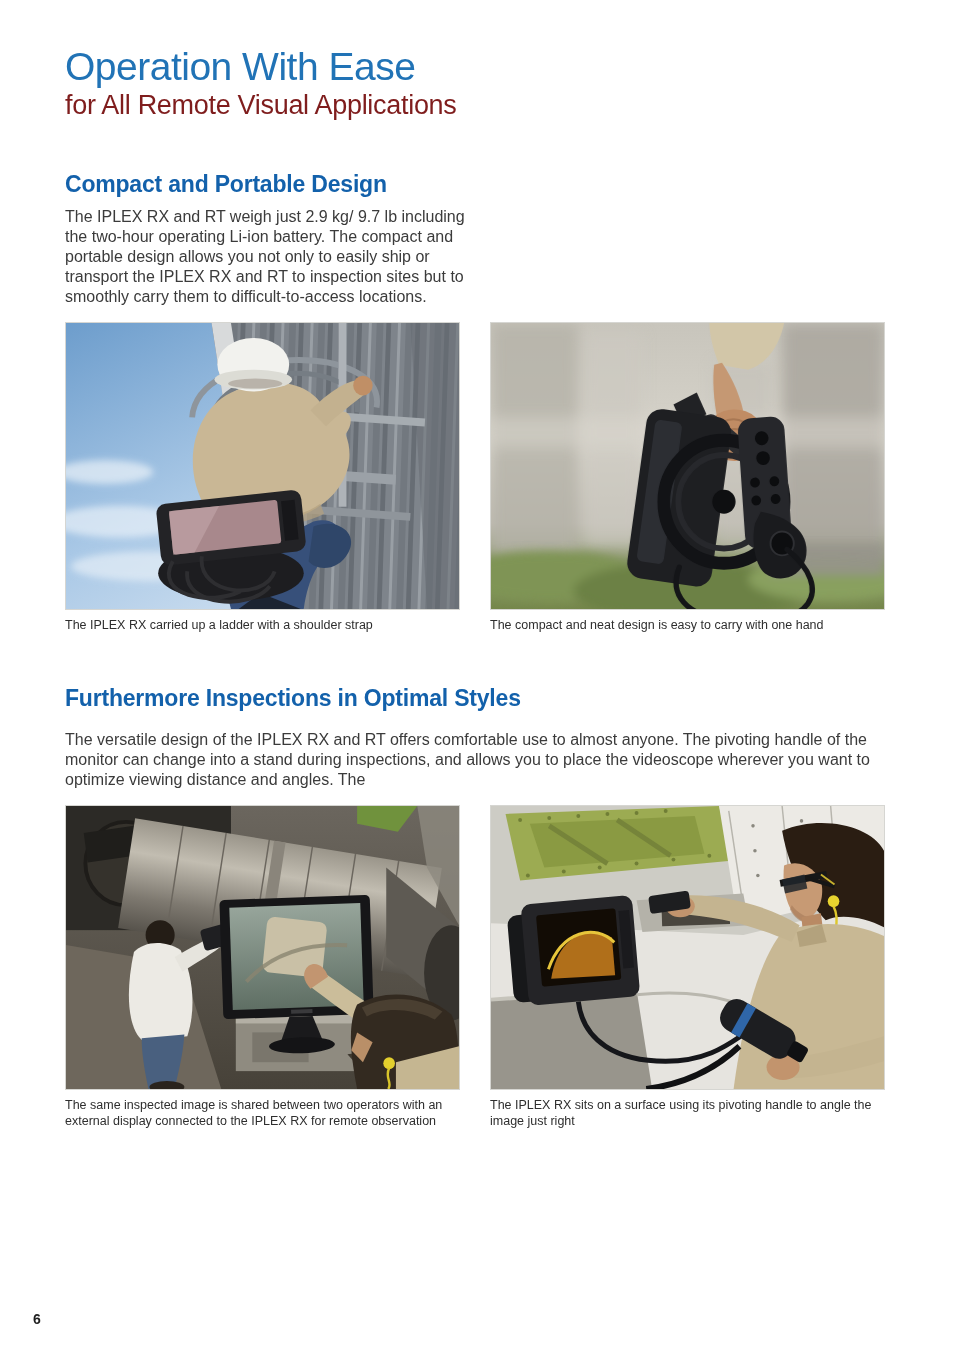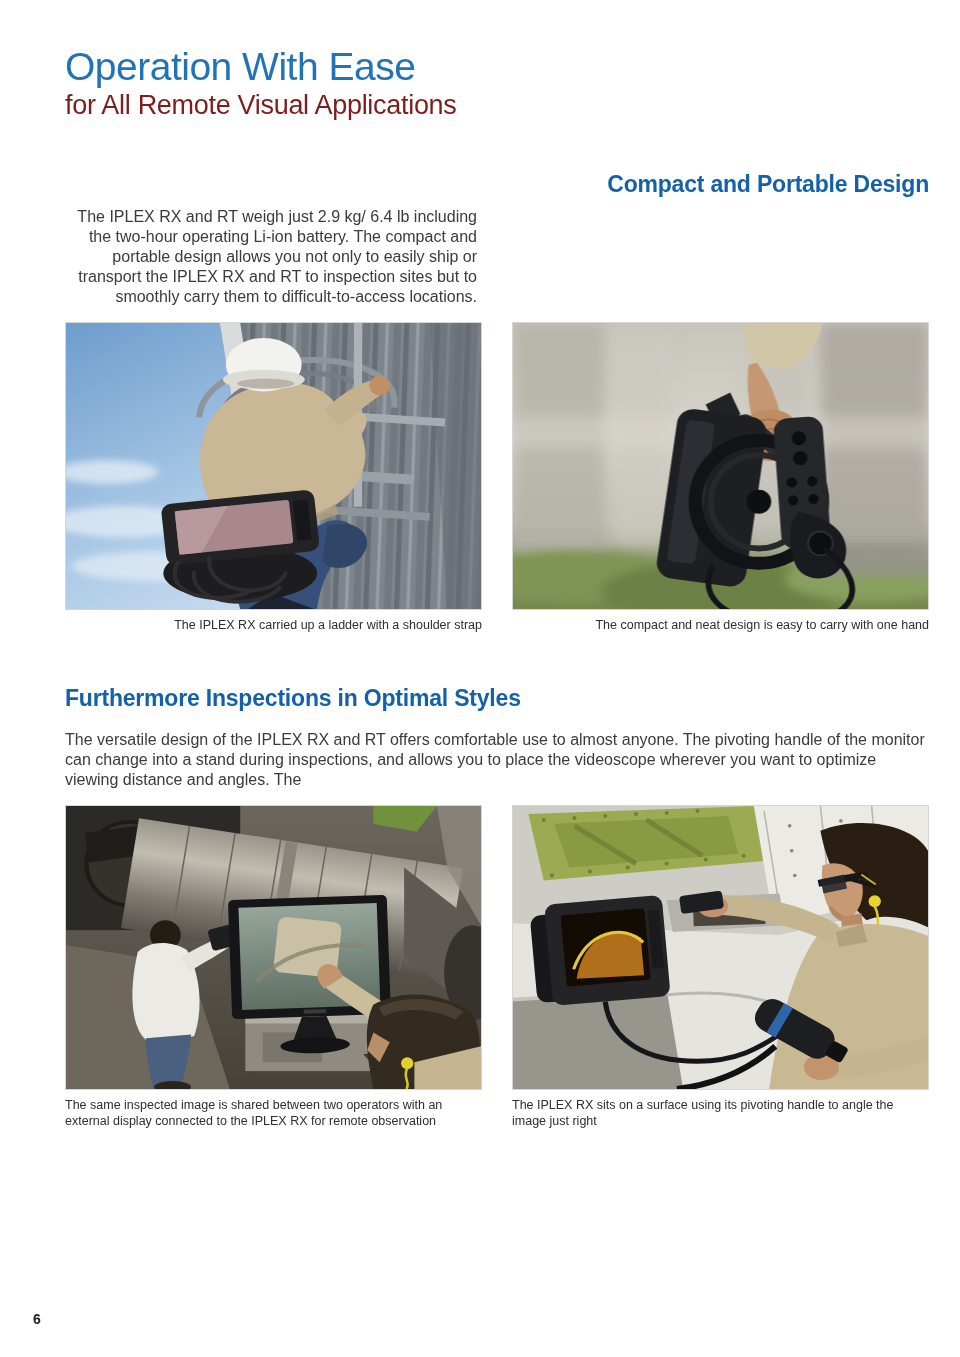--- a/index.html
+++ b/index.html
@@ -5,37 +5,37 @@
   html,body{margin:0;padding:0;background:#ffffff;}
   .page{
     position:relative;
     width:960px;height:1357px;
     margin:0 auto;
     background:#ffffff;
     font-family:"Liberation Sans","DejaVu Sans",sans-serif;
     color:#3b3b3b;
     overflow:hidden;
     box-sizing:border-box;
-    padding:46px 31px 0 65px;
+    padding:46px 75px 0 65px;
   }
   
   .title{
     font-size:39px;line-height:1.06;font-weight:400;
     color:#2173b6;letter-spacing:-0.5px;margin:0;
   }
   .subtitle{
     font-size:27px;line-height:1.15;font-weight:400;
     color:#7f1d1d;letter-spacing:-0.3px;margin-top:3px;
   }
   
   h2.sec-heading{
     font-size:23px;font-weight:700;color:#1361ab;
     letter-spacing:-0.2px;margin:0;
   }
-  .sec-1{margin-top:50px;text-align:right;}
+  .sec-1{margin-top:50px;}
   .sec-2{margin-top:52px;}
   p.body{
     font-size:16px;line-height:20px;color:#3b3b3b;
     margin:9px 0 0 0;
   }
   .one-col{width:412px;}
   .cols{display:flex;gap:22px;margin-top:18px;}
   .cols p.body{flex:1;margin:0;}
   
   .photo-row{display:flex;gap:30px;margin-top:15px;}
@@ -62,21 +62,21 @@
 
 <div class="page">
 
   <header>
     <h1 class="title">Operation With Ease</h1>
     <div class="subtitle">for All Remote Visual Applications</div>
   </header>
 
   <section class="sec-1">
     <h2 class="sec-heading">Compact and Portable Design</h2>
-    <p class="body one-col">The IPLEX RX and RT weigh just 2.9 kg/ 6.4 lb including the two-hour operating Li-ion battery. The compact and portable design allows you not only to easily ship or transport the IPLEX RX and RT to inspection sites but to smoothly carry them to difficult-to-access locations.</p>
+    <p class="body one-col">The IPLEX RX and RT weigh just 2.9 kg/ 9.7 lb including the two-hour operating Li-ion battery. The compact and portable design allows you not only to easily ship or transport the IPLEX RX and RT to inspection sites but to smoothly carry them to difficult-to-access locations.</p>
 
     <div class="photo-row">
 
       <figure>
         <div class="photo">
           <svg viewBox="0 0 405 288" preserveAspectRatio="none">
             <defs>
               <linearGradient id="sky1" x1="0" y1="0" x2="0.7" y2="1">
                 <stop offset="0" stop-color="#6d9dcc"></stop>
                   <stop offset="0.55" stop-color="#a9c8e6"></stop>

